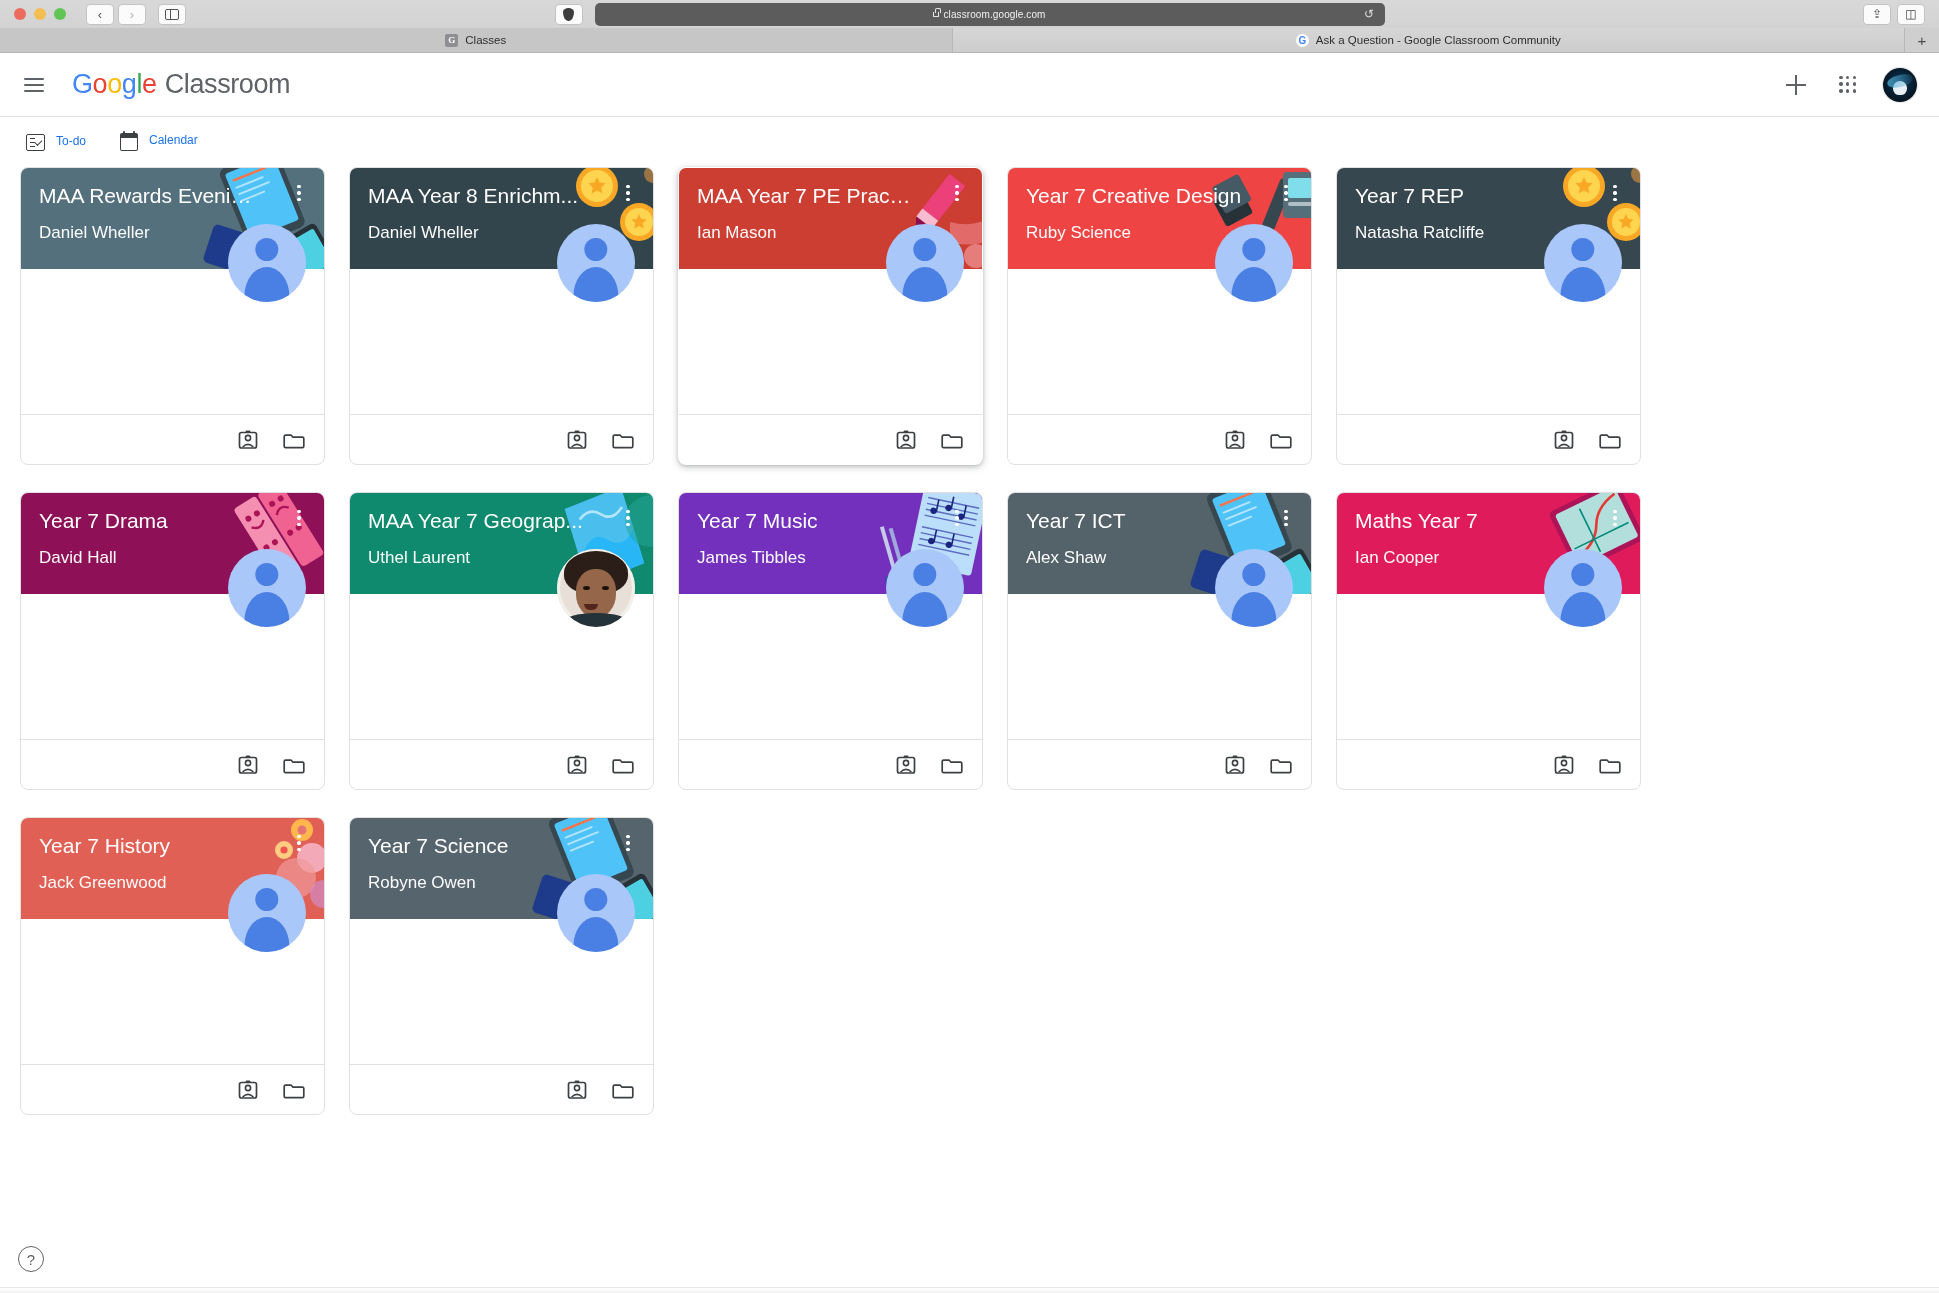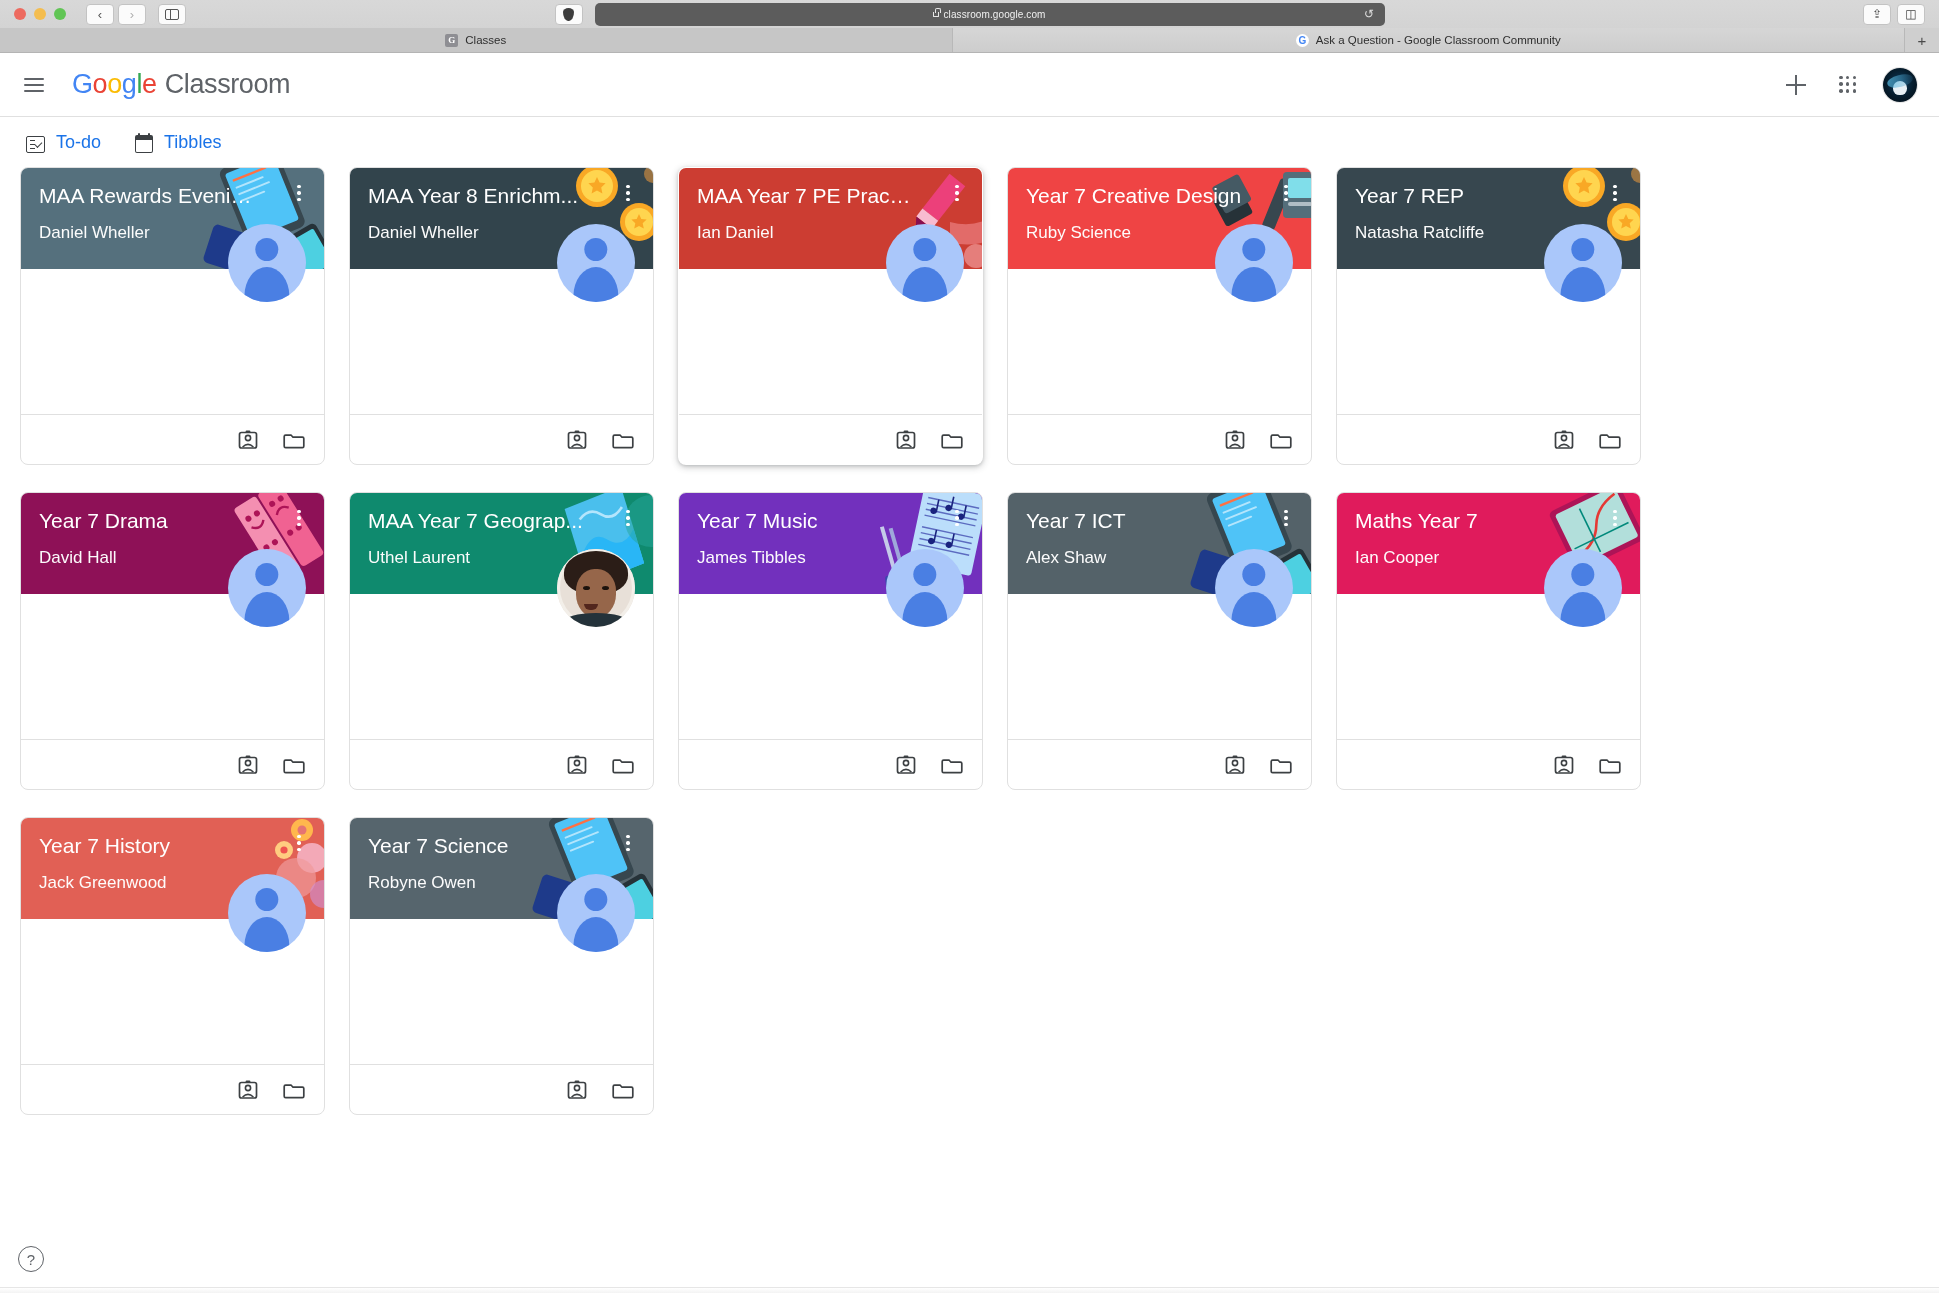--- a/index.html
+++ b/index.html
@@ -207,22 +207,22 @@
     border-radius: 50%;
     transform: rotate(-14deg);
   }
 
   
   .subnav {
     height: 50px; display:flex; align-items:center;
     padding-left: 26px; gap: 34px; background:#fff;
   }
   .subnav-item {
-    display:flex; align-items:flex-end; gap: 11px;
-    color:#1a73e8; font-size: 18px; cursor:pointer;
+    display:flex; align-items:flex-start; gap: 11px;
+    color:#1a73e8; font-size: 12px; cursor:pointer;
   }
   .todo-icon {
     width: 19px; height: 17px; border: 1.8px solid #3c4043; border-radius: 2px;
     position:relative; display:block;
   }
   .todo-icon::before {
     content:''; position:absolute; left:2.5px; top:3px;
     width:5px; height:1.6px; background:#3c4043;
     box-shadow: 0 4px 0 #3c4043, 0 8px 0 #3c4043;
   }
@@ -460,21 +460,21 @@
   </div>
 </div>
 
 <div class="subnav">
   <div class="subnav-item">
     <span class="todo-icon"></span>
     <span>To-do</span>
   </div>
   <div class="subnav-item">
     <span class="cal-icon"></span>
-    <span>Tibbles</span>
+    <span>Calendar</span>
   </div>
 </div>
 
 <div class="page-area">
   <div class="grid-wrap">
     <div class="card-grid" id="card-grid">
         <div class="card">
     <div class="card-header" style="background:#55707d">
       <svg viewBox="0 0 150 125" class="theme-art">
         <g transform="rotate(-22 75 55)">
@@ -560,21 +560,21 @@
       <svg viewBox="0 0 150 125" class="theme-art">
         <g transform="rotate(38 95 55)">
           <rect x="82" y="18" width="20" height="44" fill="#ec407a"></rect>
           <rect x="82" y="62" width="20" height="10" fill="#f8bbd0"></rect>
           <path d="M82 72 l10 14 10 -14z" fill="#880e4f"></path>
         </g>
         <path d="M108 66 q22 6 40 -4 l0 22 q-20 8 -40 2z" fill="#e57373" opacity=".85"></path>
         <circle cx="134" cy="100" r="12" fill="#ef9a9a" opacity=".7"></circle>
       </svg>
       <div class="card-title">MAA Year 7 PE Practi...</div>
-      <div class="card-teacher">Ian Daniel</div>
+      <div class="card-teacher">Ian Mason</div>
       <div class="card-menu">
         <i></i>
               <i></i>
               <i></i>
       </div>
     </div>
     <div class="teacher-avatar">
     <span class="silhouette-head"></span>
     <span class="silhouette-body"></span>
   </div>

